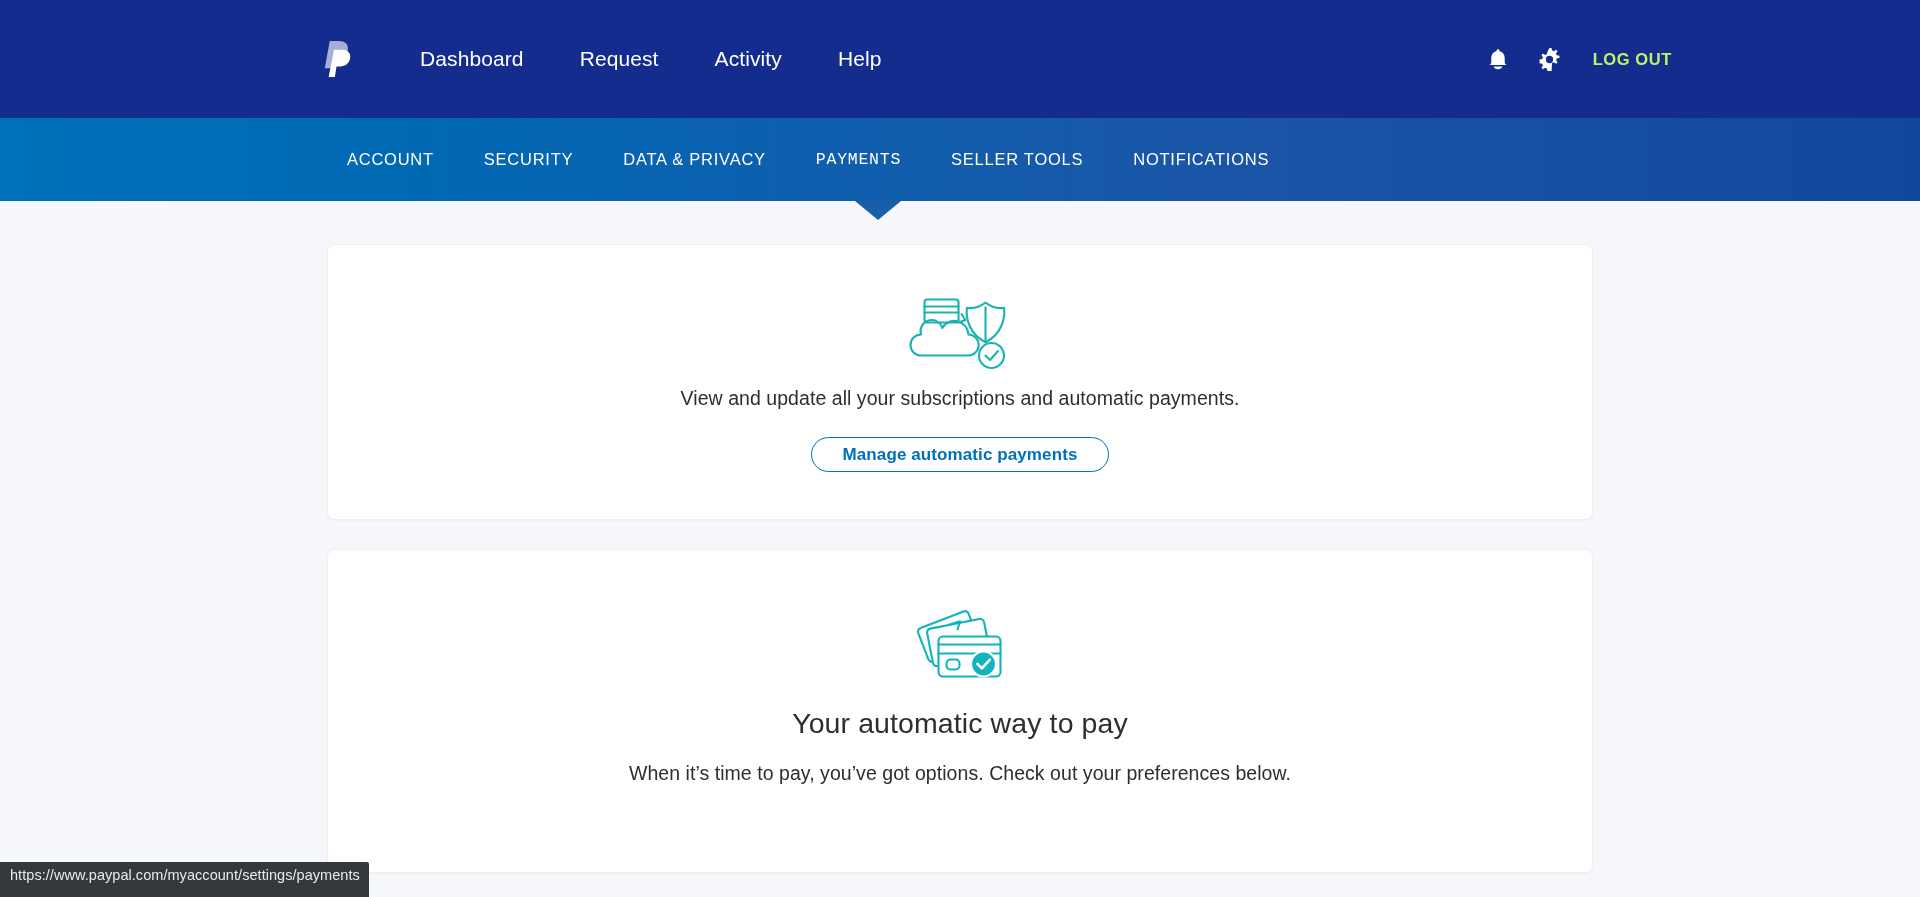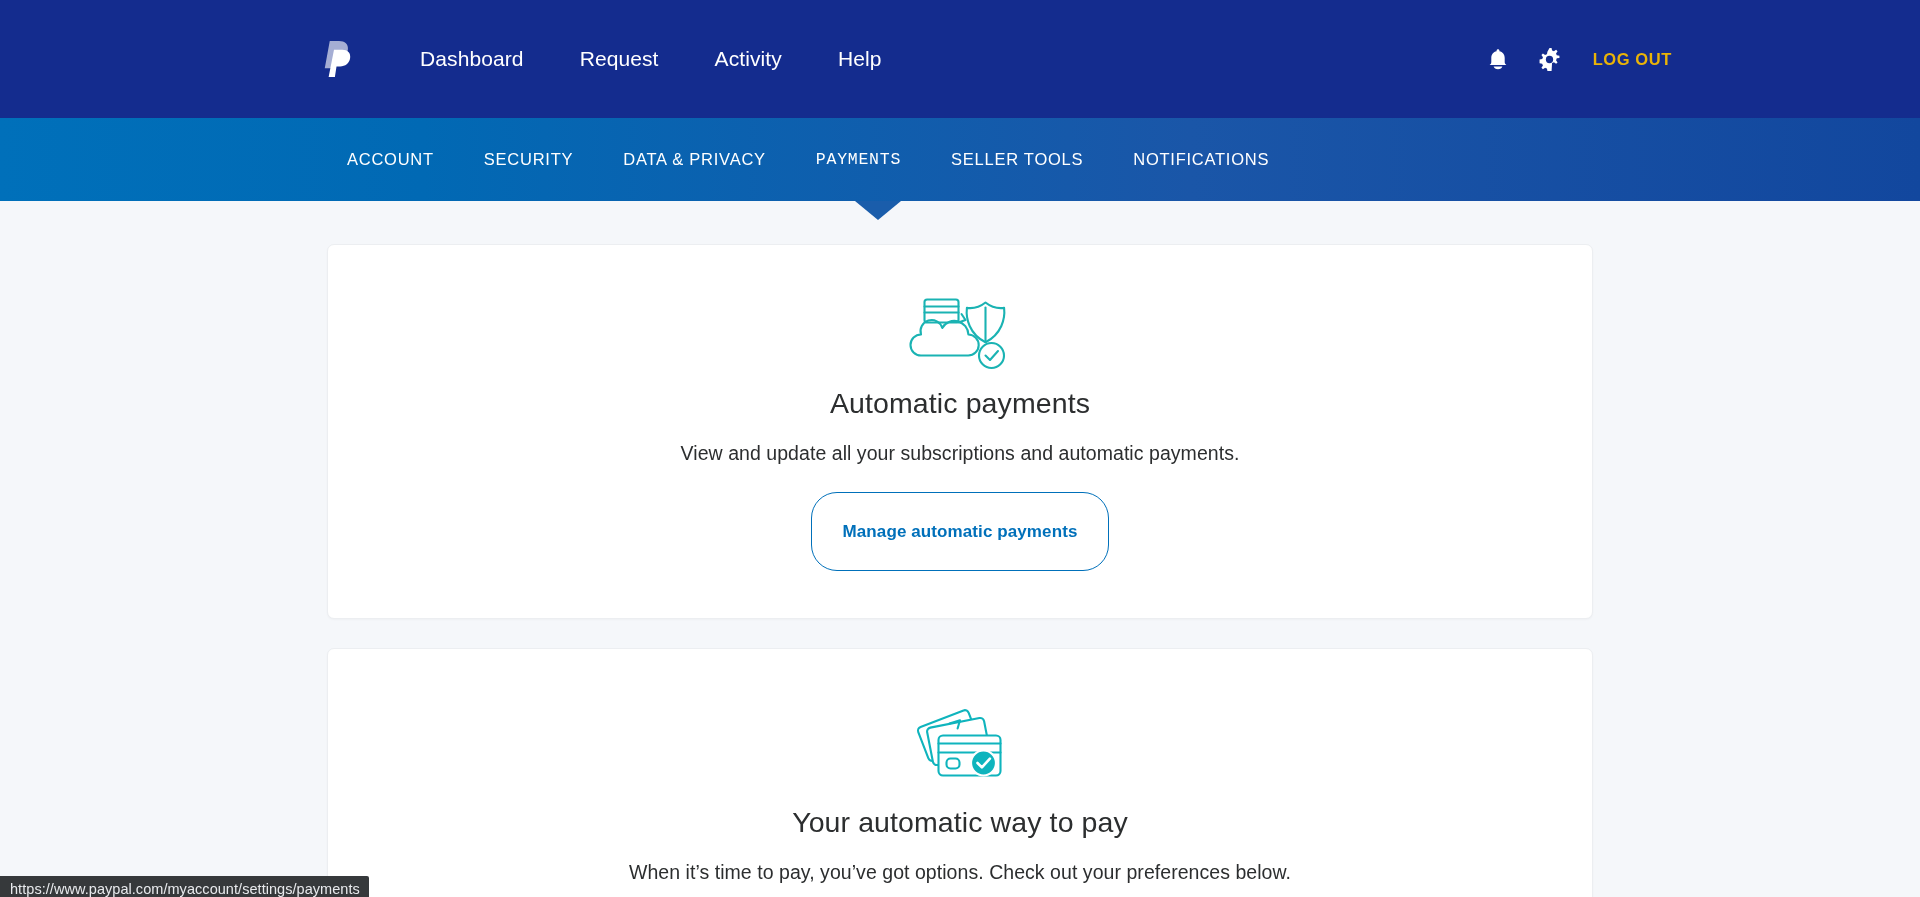--- a/index.html
+++ b/index.html
@@ -74,21 +74,21 @@
     height: 26px;
     display: flex;
     align-items: center;
     justify-content: center;
     cursor: pointer;
   }
 
   .icon-btn svg { display: block; }
 
   .logout-link {
-    color: #eab308;
+    color: #bef264;
     font-size: 16.5px;
     font-weight: 700;
     letter-spacing: 0.6px;
     text-decoration: none;
     white-space: nowrap;
     margin-left: 4px;
   }
 
   
   .sub-nav {
@@ -181,39 +181,39 @@
     letter-spacing: 0.05px;
     margin-bottom: 27px;
   }
 
   .pill-btn {
     display: inline-block;
     border: 1.6px solid #0070ba;
     color: #0070ba;
     background: #ffffff;
     border-radius: 26px;
-    padding: 30px 31px;
+    padding: 8px 31px;
     font-size: 17px;
     font-weight: 700;
     letter-spacing: 0.1px;
     cursor: pointer;
     font-family: "Liberation Sans", sans-serif;
     line-height: 1;
   }
 
   
   .status-bar {
     position: absolute;
     left: 0;
     bottom: 0;
     background: #36393b;
     color: #e8eaed;
     font-size: 14.5px;
     font-family: "Liberation Sans", sans-serif;
-    padding: 5px 9px 0 10px;
+    padding: 5px 9px 14px 10px;
     border-top-right-radius: 2px;
     white-space: nowrap;
     z-index: 50;
     letter-spacing: 0.05px;
   }
 </style>
 </head>
 <body>
 
 <header class="top-header">
@@ -277,21 +277,20 @@
           <line x1="16.5" y1="23.5" x2="50.5" y2="23.5"></line>
           <path d="M50.5 33.5 L57.5 31.0 L53.5 25.0"></path>
           <path d="M13 66.5 H60 a10.5 10.5 0 0 0 0.4 -21 a14 14 0 0 0 -26.1 -6.6 A11 11 0 0 0 13 45.5 a10.5 10.5 0 0 0 0 21 Z"></path>
           <path d="M77.5 13.5 c-5.2 4.2 -12.2 6.2 -18.6 5.4 c-1.2 10.6 2.4 26.2 18.6 34.4 c16.2 -8.2 19.8 -23.8 18.6 -34.4 c-6.4 0.8 -13.4 -1.2 -18.6 -5.4 Z"></path>
           <line x1="77.5" y1="18.5" x2="77.5" y2="53.0"></line>
           <circle cx="83.5" cy="66.5" r="12.5"></circle>
           <path d="M77.5 66.5 l4.5 4.5 l8.0 -9.0"></path>
         </g>
       </svg>
     </div>
-    <h2 class="card-title">Automatic payments</h2>
     <p class="card-sub">View and update all your subscriptions and automatic payments.</p>
     <button class="pill-btn">Manage automatic payments</button>
   </section>
 
   <section class="card card-2">
     <div class="card-illus-2">
       <svg width="102" height="98" viewBox="0 0 102 98">
         <g fill="none" stroke="#0fb4bd" stroke-width="2.1" stroke-linecap="round" stroke-linejoin="round">
           <rect x="12.5" y="22.5" width="54" height="36" rx="4" transform="rotate(-21 39.5 40.5)"></rect>
           <rect x="20.5" y="27.5" width="58" height="38" rx="4" transform="rotate(-11 49.5 46.5)" fill="#ffffff"></rect>

